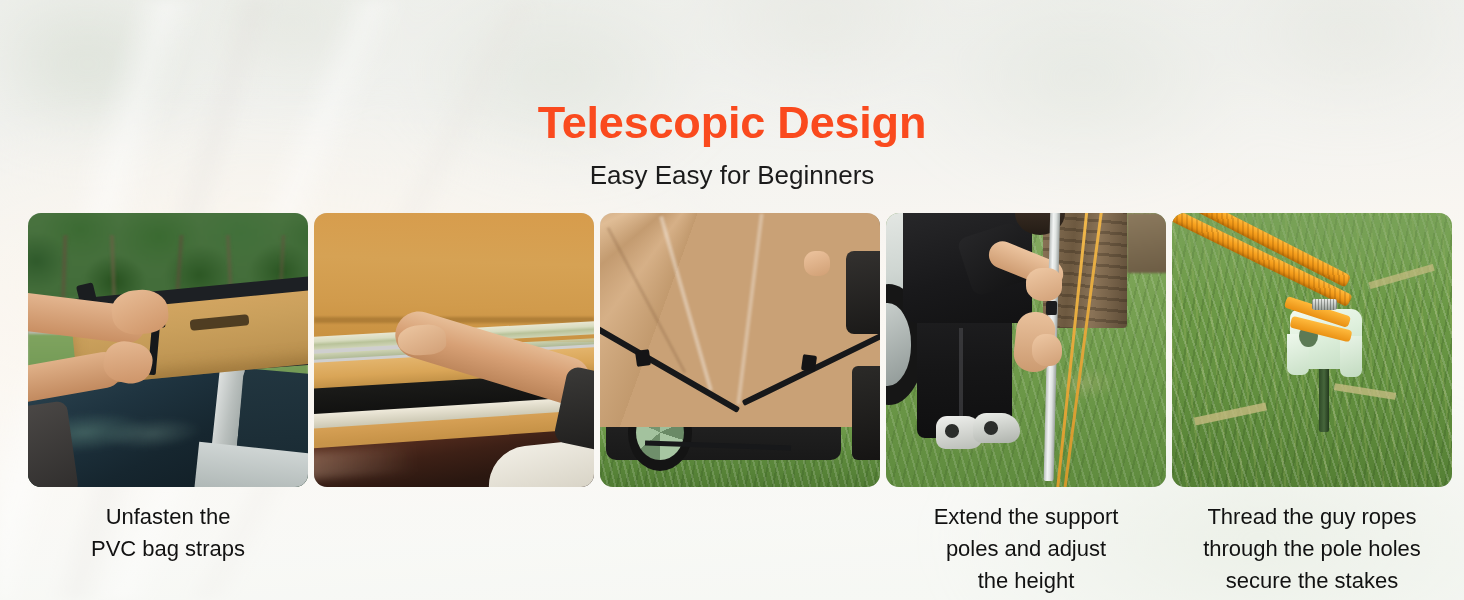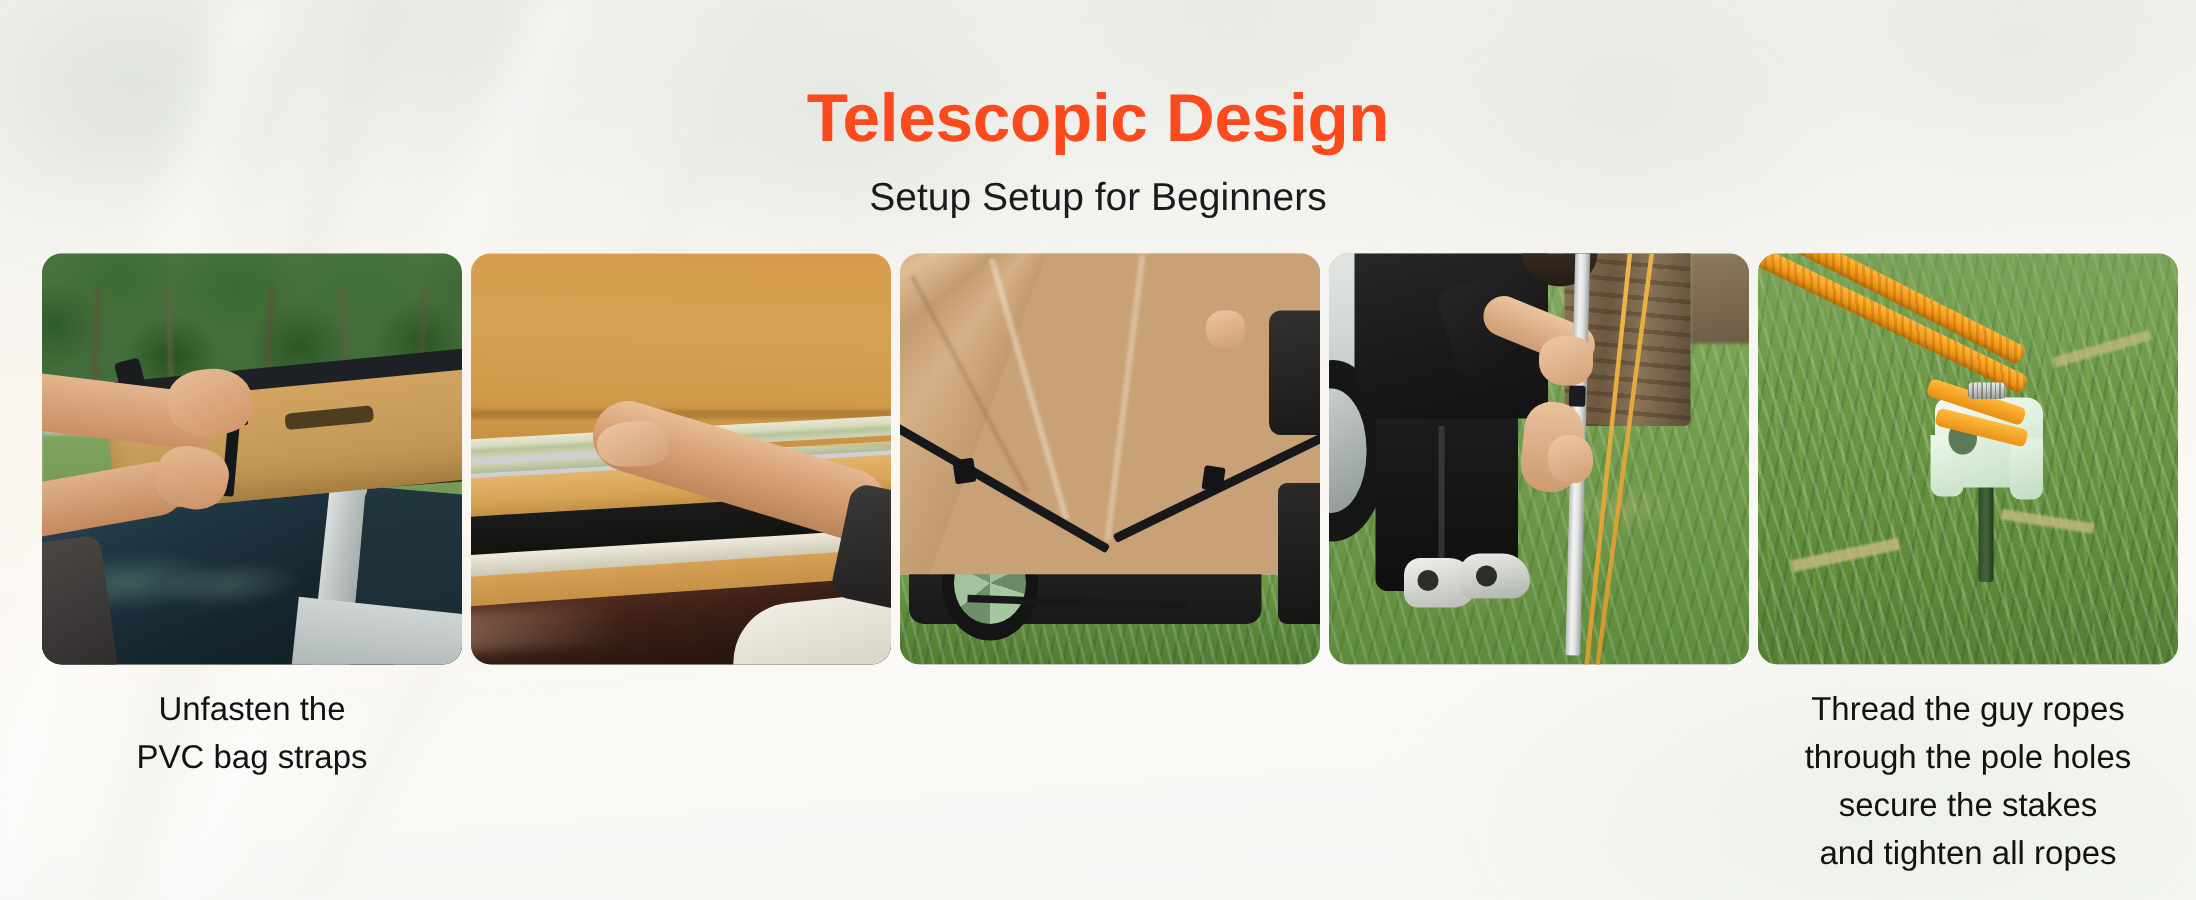--- a/index.html
+++ b/index.html
@@ -75,21 +75,21 @@
     opacity: .85;
   }
   .bg-veil {
     position: absolute; inset: 0;
     background: linear-gradient(180deg, rgba(255,255,255,.30) 0%, rgba(255,255,255,.45) 40%, rgba(255,255,255,.52) 100%);
   }
 
   
   .page { position: relative; z-index: 2; width: 1464px; height: 600px; }
 
-  .header { text-align: center; padding-top: 54px; }
+  .header { text-align: center; padding-top: 54px; margin-top: 44px; }
 
   .title {
     font-size: 45px;
     font-weight: bold;
     color: #fa4a1e;
     letter-spacing: -0.2px;
     line-height: 1.12;
   }
   .subtitle {
     margin-top: 12px;
@@ -454,21 +454,21 @@
   <div class="bg-warm abs"></div>
   <div class="bg-grass abs"></div>
   <div class="bg-streaks abs"></div>
   <div class="bg-veil abs"></div>
 </div>
 
 <div class="page">
 
   <div class="header">
     <div class="title">Telescopic Design</div>
-    <div class="subtitle">Setup Setup for Beginners</div>
+    <div class="subtitle">Easy Easy for Beginners</div>
   </div>
 
   <div class="steps">
 
     <div class="step">
       <div class="photo">
         <div class="scene">
           <div class="p1-sky abs"></div>
           <div class="p1-trees abs"></div>
           <div class="p1-trunks abs"></div>
@@ -572,20 +572,23 @@
           <div class="p4-armL abs"></div>
           <div class="p4-handL abs"></div>
           <div class="p4-shoeL abs"></div>
           <div class="p4-shoeR abs"></div>
           <div class="p4-shoeD1 abs"></div>
           <div class="p4-shoeD2 abs"></div>
           <div class="p4-rope1 abs"></div>
           <div class="p4-rope2 abs"></div>
         </div>
       </div>
+      <div class="caption">Extend the support
+poles and adjust
+the height</div>
     </div>
 
     <div class="step">
       <div class="photo">
         <div class="scene">
           <div class="p5-grass abs"></div>
           <div class="p5-blades abs"></div>
           <div class="p5-blur abs"></div>
           <div class="p5-dryC abs"></div>
           <div class="p5-dryB abs"></div>

